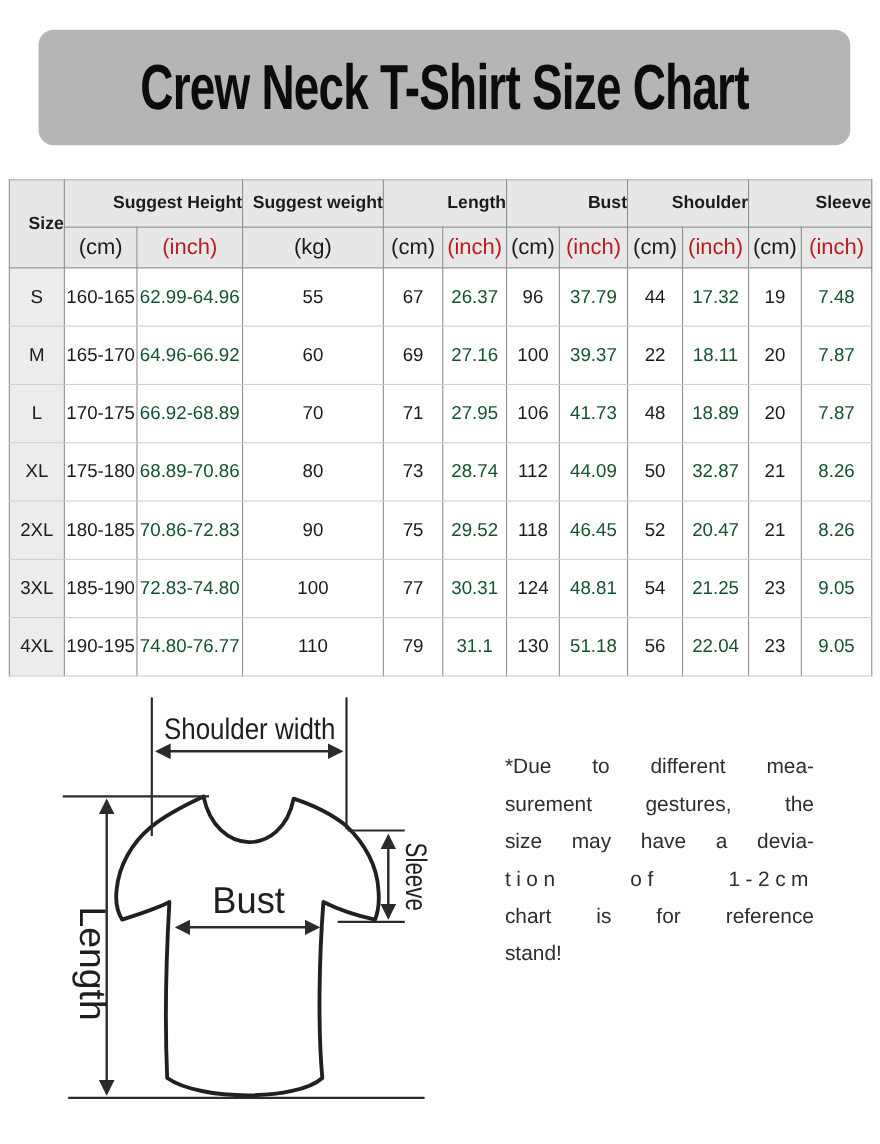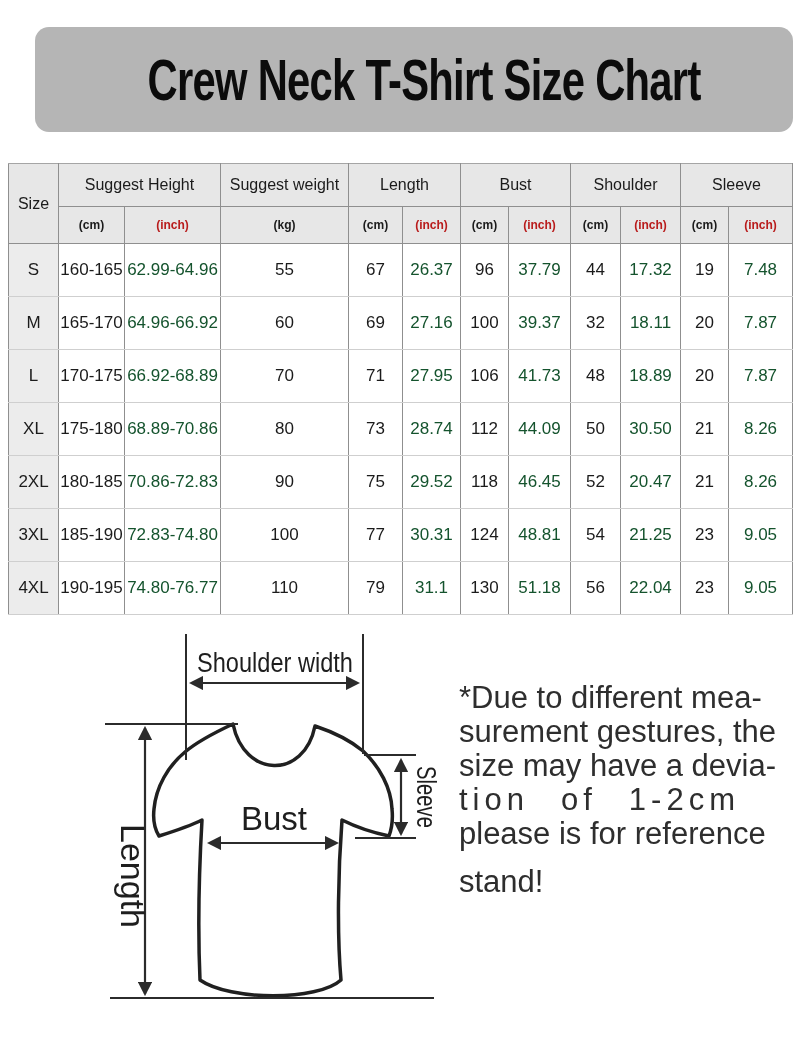--- a/index.html
+++ b/index.html
@@ -5,63 +5,63 @@
   html,body{margin:0;padding:0;}
   body{
     width:800px;height:1040px;position:relative;background:#ffffff;
     font-family:"Liberation Sans",sans-serif;overflow:hidden;color:#1b1b1b;
   }
 
   
   .banner{
     position:absolute;left:35px;top:27px;width:738px;height:105px;
     background:#b5b5b5;border-radius:14px;
-    display:flex;align-items:center;justify-content:center;padding-left:20px;
+    display:flex;align-items:center;justify-content:center;
   }
   .banner h1{
     margin:0;font-size:58px;font-weight:700;color:#0c0c0c;white-space:nowrap;
     transform:scaleX(0.72);letter-spacing:-1px;
   }
 
   
   table.size-chart{
     position:absolute;left:8px;top:163px;width:784px;
     border-collapse:collapse;table-layout:fixed;
   }
   .size-chart th,.size-chart td{
     border-left:1px solid #8f8f8f;border-right:1px solid #8f8f8f;
     border-top:1px solid #cfcfcf;border-bottom:1px solid #cfcfcf;
     text-align:center;vertical-align:middle;padding:0;white-space:nowrap;
     font-weight:400;
   }
   .size-chart thead th{
     background:#e7e7e7;border-top:1px solid #a5a5a5;border-bottom:1px solid #8f8f8f;
   }
-  .size-chart thead tr.group-row th{height:42px;font-size:16px;font-weight:400;}
-  .size-chart thead tr.sub-row th{height:36px;font-size:12px;font-weight:700;}
+  .size-chart thead tr.group-row th{height:42px;font-size:16px;font-weight:700;text-align:right;}
+  .size-chart thead tr.sub-row th{height:36px;font-size:20px;font-weight:400;}
   .size-chart thead th.corner{font-size:17px;font-weight:400;}
   .size-chart tbody tr{height:53px;}
   .size-chart tbody td{font-size:17px;background:#ffffff;}
   .size-chart tbody td.size-cell{background:#ececec;}
   .size-chart .inch{color:#14532d;}
   .size-chart thead .inch{color:#b91c1c;}
 
   
-  .diagram{position:absolute;left:0;top:620px;width:460px;height:420px;margin-left:48px;}
+  .diagram{position:absolute;left:0;top:620px;width:460px;height:420px;}
   .diagram svg{display:block;}
   .dim-text{fill:#1e1e1e;}
 
   
   .note{
     position:absolute;left:459px;top:681px;width:281px;
-    font-size:31px;line-height:34px;color:#2e2e2e;
+    font-size:19px;line-height:34px;color:#2e2e2e;
   }
   .note-line{text-align:justify;text-align-last:justify;white-space:nowrap;}
   .note-line:nth-child(4){letter-spacing:5px;}
-  .note-line.note-last{text-align-last:left;letter-spacing:normal;margin-top:14px;}
+  .note-line.note-last{text-align-last:left;letter-spacing:normal;}
 </style>
 </head>
 <body>
 
 <div class="banner">
   <h1>Crew Neck T-Shirt Size Chart</h1>
 </div>
 
 <table class="size-chart">
   <colgroup>
@@ -119,21 +119,21 @@
       </tr>
       <tr>
         <td class="size-cell">M</td>
         <td>165-170</td>
         <td class="inch">64.96-66.92</td>
         <td>60</td>
         <td>69</td>
         <td class="inch">27.16</td>
         <td>100</td>
         <td class="inch">39.37</td>
-        <td>32</td>
+        <td>22</td>
         <td class="inch">18.11</td>
         <td>20</td>
         <td class="inch">7.87</td>
       </tr>
       <tr>
         <td class="size-cell">L</td>
         <td>170-175</td>
         <td class="inch">66.92-68.89</td>
         <td>70</td>
         <td>71</td>
@@ -148,21 +148,21 @@
       <tr>
         <td class="size-cell">XL</td>
         <td>175-180</td>
         <td class="inch">68.89-70.86</td>
         <td>80</td>
         <td>73</td>
         <td class="inch">28.74</td>
         <td>112</td>
         <td class="inch">44.09</td>
         <td>50</td>
-        <td class="inch">30.50</td>
+        <td class="inch">32.87</td>
         <td>21</td>
         <td class="inch">8.26</td>
       </tr>
       <tr>
         <td class="size-cell">2XL</td>
         <td>180-185</td>
         <td class="inch">70.86-72.83</td>
         <td>90</td>
         <td>75</td>
         <td class="inch">29.52</td>
@@ -243,15 +243,15 @@
     <text class="dim-text" x="226" y="210" font-size="34" text-anchor="middle" textLength="66" lengthAdjust="spacingAndGlyphs">Bust</text>
     <text class="dim-text" x="369" y="177" font-size="27" text-anchor="middle" textLength="62" lengthAdjust="spacingAndGlyphs" transform="rotate(90 369 177)">Sleeve</text>
   </svg>
 </div>
 
 <div class="note" id="note">
     <div class="note-line">*Due to different mea-</div>
     <div class="note-line">surement gestures, the</div>
     <div class="note-line">size may have a devia-</div>
     <div class="note-line">tion of 1-2cm</div>
-    <div class="note-line">please is for reference</div>
+    <div class="note-line">chart is for reference</div>
     <div class="note-line note-last">stand!</div>
   </div>
 
 </body></html>

